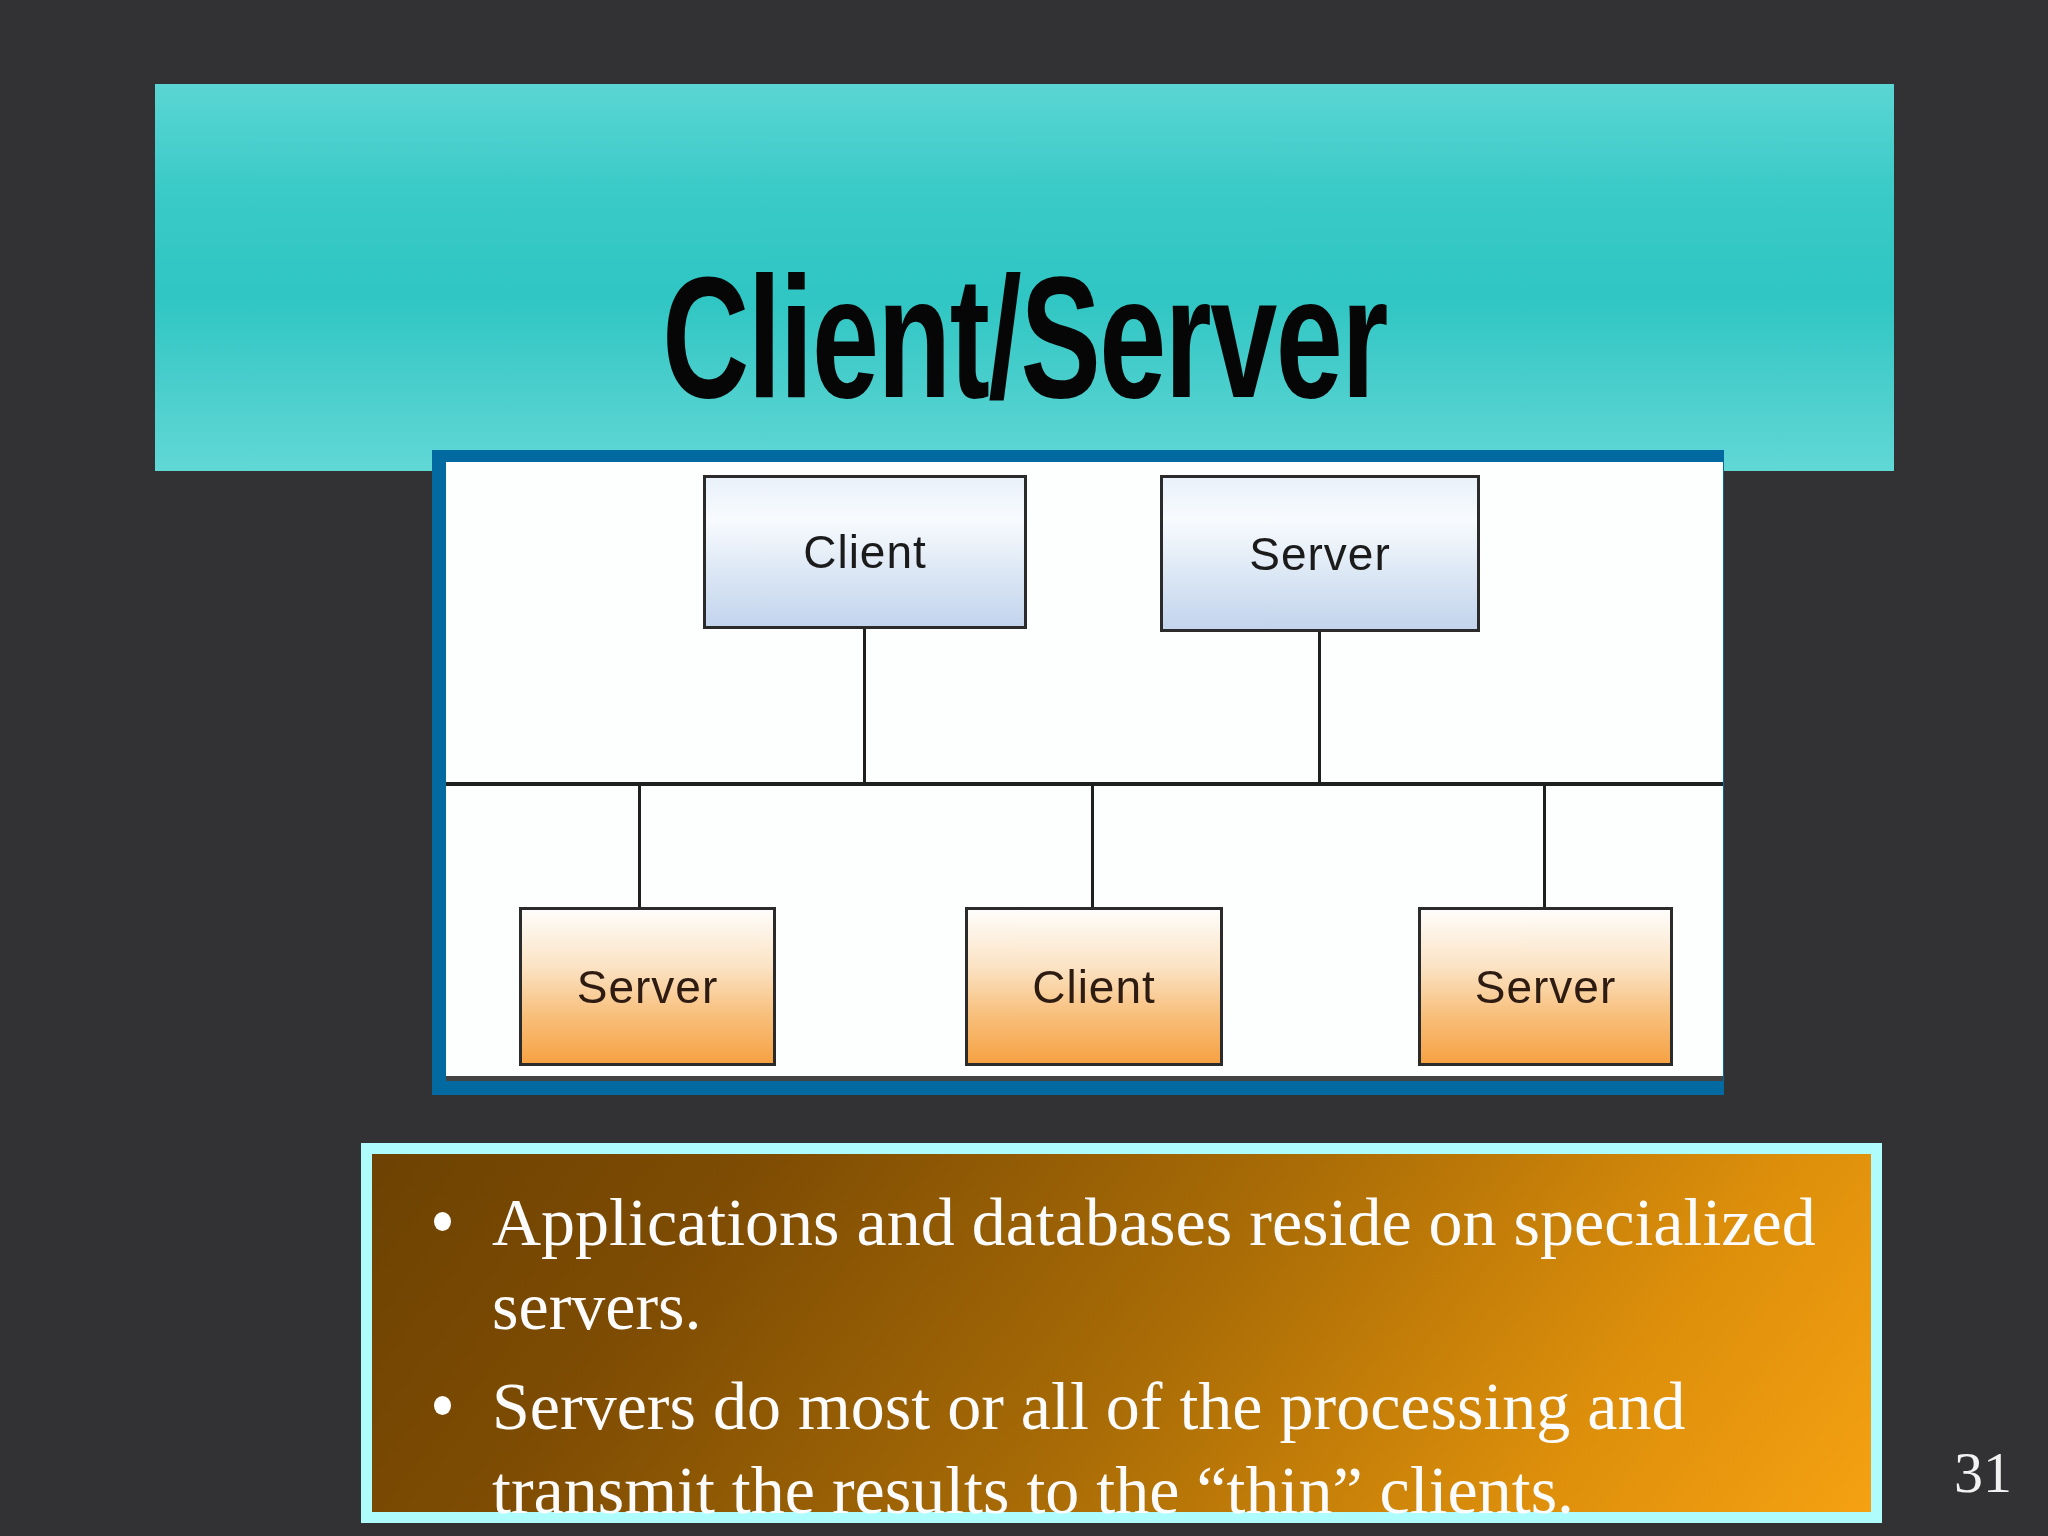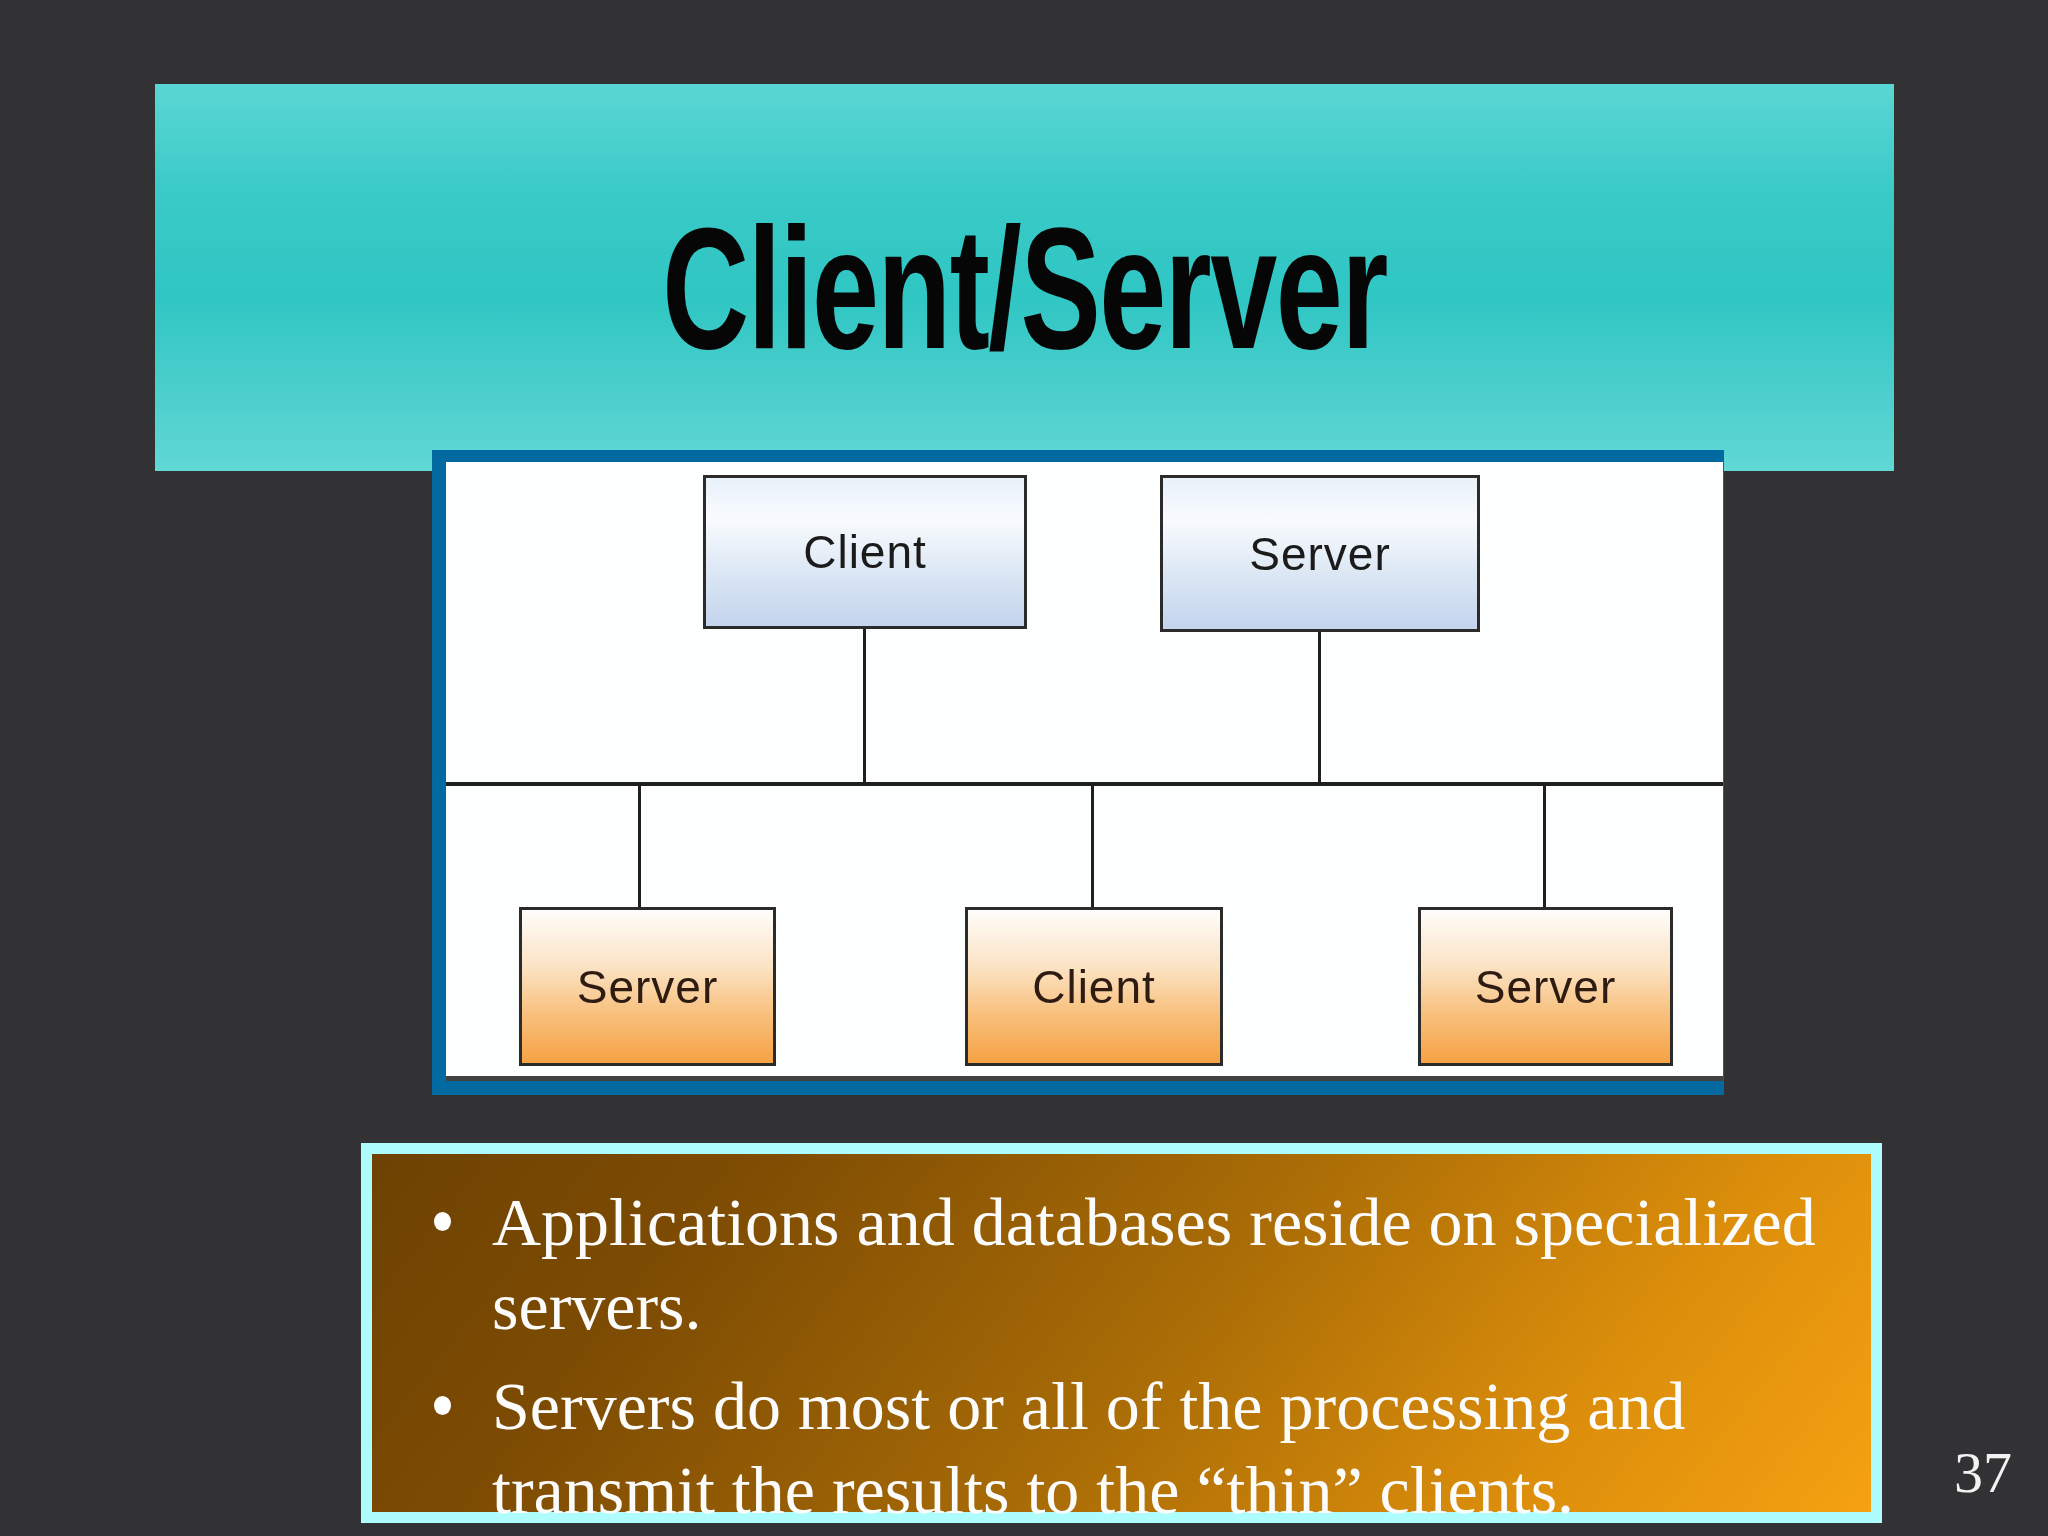--- a/index.html
+++ b/index.html
@@ -24,21 +24,21 @@
     width: 1739px;
     height: 387px;
     background: linear-gradient(180deg,
       #5ad6d4 0%,
       #3acac7 28%,
       #2fc6c3 55%,
       #4ccfcd 80%,
       #60d8d6 100%);
     display: flex;
     justify-content: center;
-    align-items: flex-start;
+    align-items: center;
   }
   .banner h1 {
     margin: 0;
     padding-top: 118px;
     font-size: 172px;
     font-weight: bold;
     line-height: 1.0;
     color: #060606;
     letter-spacing: -2px;
     transform: scaleX(0.70);
@@ -205,15 +205,15 @@
           <span>Applications and databases reside on specialized servers.</span>
         </li>
         <li>
           <span class="bullet-dot"></span>
           <span>Servers do most or all of the processing and transmit the results to the “thin” clients.</span>
         </li>
       </ul>
     </div>
   </section>
 
-  <div class="pagenum">37</div>
+  <div class="pagenum">31</div>
 
 </div>
 
 </body></html>

